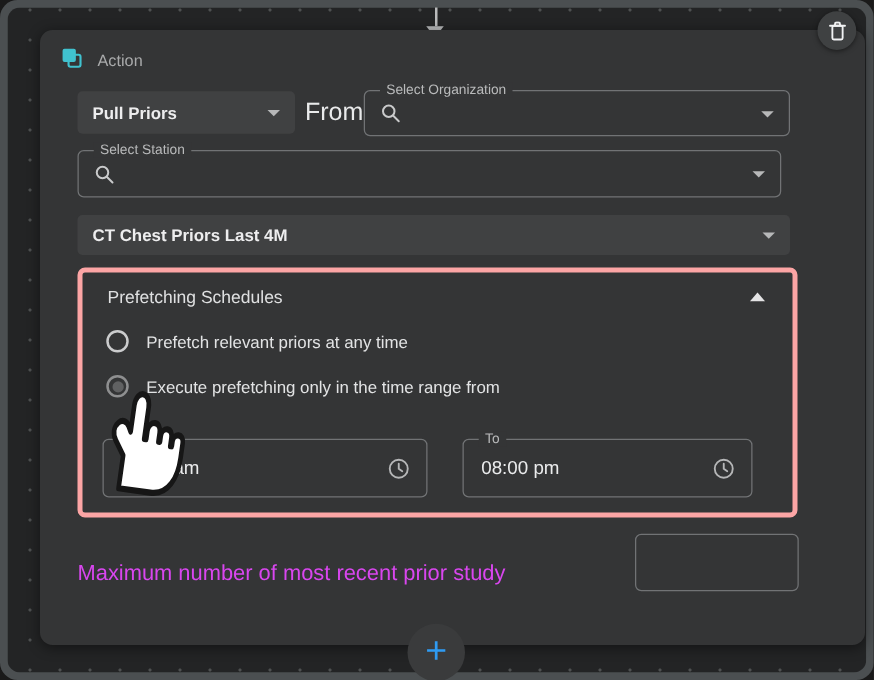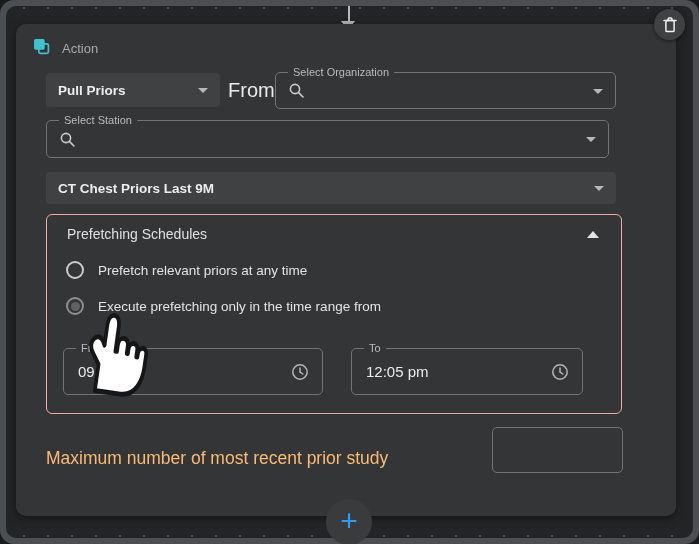--- a/index.html
+++ b/index.html
@@ -20,21 +20,21 @@
   }
   .connector-line {
     position:absolute; left:341.5px; top:0; width:2px; height:15px; background:#b9babb;
   }
   .connector-arrow {
     position:absolute; left:335px; top:15px; width:0; height:0;
     border-left:7px solid transparent; border-right:7px solid transparent;
     border-top:9px solid #b9babb;
   }
   .card {
-    position:absolute; left:10px; top:18px; width:660px; height:492px;
+    position:absolute; left:26px; top:18px; width:660px; height:492px;
     background:#343536; border-radius:10px;
     box-shadow:0 2px 10px rgba(0,0,0,.45);
   }
   .trash-button {
     position:absolute; left:648px; top:3px; width:31px; height:31px;
     border-radius:50%; background:#3f4142; cursor:pointer;
     display:flex; align-items:center; justify-content:center;
     box-shadow:0 1px 4px rgba(0,0,0,.5);
   }
   
@@ -61,21 +61,21 @@
   }
   .search-icon { width:17px; height:17px; margin-right:8px; flex:0 0 auto; }
   
   .from-word {
     position:absolute; left:212px; top:49px; height:34px; line-height:34px;
     font-size:20px; color:#e9eaeb;
   }
   
   .panel {
     position:absolute; left:30px; top:190px; width:576px; height:200px;
-    border:1px solid #fca5a5; border-radius:6px;
+    border:4px solid #fca5a5; border-radius:6px;
   }
   .panel-title { position:absolute; left:20px; top:11px; font-size:14px; color:#dfe0e1; }
   .collapse-caret {
     position:absolute; right:22px; top:16px; width:0; height:0; cursor:pointer;
     border-left:6px solid transparent; border-right:6px solid transparent;
     border-bottom:7px solid #e4e4e5;
   }
   .radio-row { position:absolute; left:19px; display:flex; align-items:center; cursor:pointer; }
   .radio-row .ring {
     width:18px; height:18px; border-radius:50%; flex:0 0 auto;
@@ -83,21 +83,21 @@
   }
   .radio-row.unchecked .ring { border:2px solid #cbcccd; }
   .radio-row.checked .ring { border:2px solid #8e8f90; }
   .radio-row.checked .dot { width:9px; height:9px; border-radius:50%; background:#606162; }
   .radio-row .rlabel { margin-left:14px; font-size:13.5px; color:#e2e3e4; }
   .time-field { height:47px; padding:0 14px; }
   .time-field .tval { font-size:15px; color:#eaebec; }
   .clock-icon { position:absolute; right:13px; top:50%; margin-top:-9px; width:18px; height:18px; cursor:pointer; }
   
   .max-label {
-    position:absolute; left:30px; top:424px; font-size:17.5px; color:#fdba74;
+    position:absolute; left:30px; top:424px; font-size:17.5px; color:#d946ef;
   }
   .max-input {
     position:absolute; left:476px; top:403px; width:131px; height:46px;
     border:1px solid #717375; border-radius:5px; background:transparent; cursor:text;
   }
   .max-helper {
     position:absolute; left:446px; top:455px; width:190px; text-align:center;
     font-size:11px; color:#c7c8c9;
   }
   
@@ -151,21 +151,21 @@
         <span class="notch">Select Station</span>
         <svg class="search-icon" viewBox="0 0 17 17">
           <circle cx="7" cy="7" r="4.6" fill="none" stroke="#c9cacb" stroke-width="1.6"></circle>
           <line x1="10.6" y1="10.6" x2="15" y2="15" stroke="#c9cacb" stroke-width="1.6" stroke-linecap="round"></line>
         </svg>
         <span></span>
         <span class="caret-down"></span>
       </div>
 
       <div class="filled-select" style="left:30px; top:148px; width:570px; height:32px;">
-        <span class="val">CT Chest Priors Last 9M</span>
+        <span class="val">CT Chest Priors Last 4M</span>
         <span class="caret-down"></span>
       </div>
 
       <div class="panel">
         <div class="panel-title">Prefetching Schedules</div>
         <div class="collapse-caret"></div>
 
         <div class="radio-row unchecked" style="top:46px;">
           <span class="ring"></span>
           <span class="rlabel">Prefetch relevant priors at any time</span>
@@ -182,21 +182,21 @@
           <span class="notch">From</span>
           <span class="tval">09:00 am</span>
           <svg class="clock-icon" viewBox="0 0 18 18">
             <circle cx="9" cy="9" r="7.2" fill="none" stroke="#b5b6b7" stroke-width="1.5"></circle>
             <path d="M9 5 V9 L11.8 11" fill="none" stroke="#b5b6b7" stroke-width="1.5" stroke-linecap="round"></path>
           </svg>
         </div>
 
         <div class="outlined-field time-field" style="left:304px; top:133px; width:232px;">
           <span class="notch">To</span>
-          <span class="tval">12:05 pm</span>
+          <span class="tval">08:00 pm</span>
           <svg class="clock-icon" viewBox="0 0 18 18">
             <circle cx="9" cy="9" r="7.2" fill="none" stroke="#b5b6b7" stroke-width="1.5"></circle>
             <path d="M9 5 V9 L11.8 11" fill="none" stroke="#b5b6b7" stroke-width="1.5" stroke-linecap="round"></path>
           </svg>
         </div>
       </div>
 
       <div class="max-label">Maximum number of most recent prior study</div>
       <div class="max-input"></div>
     </div>

